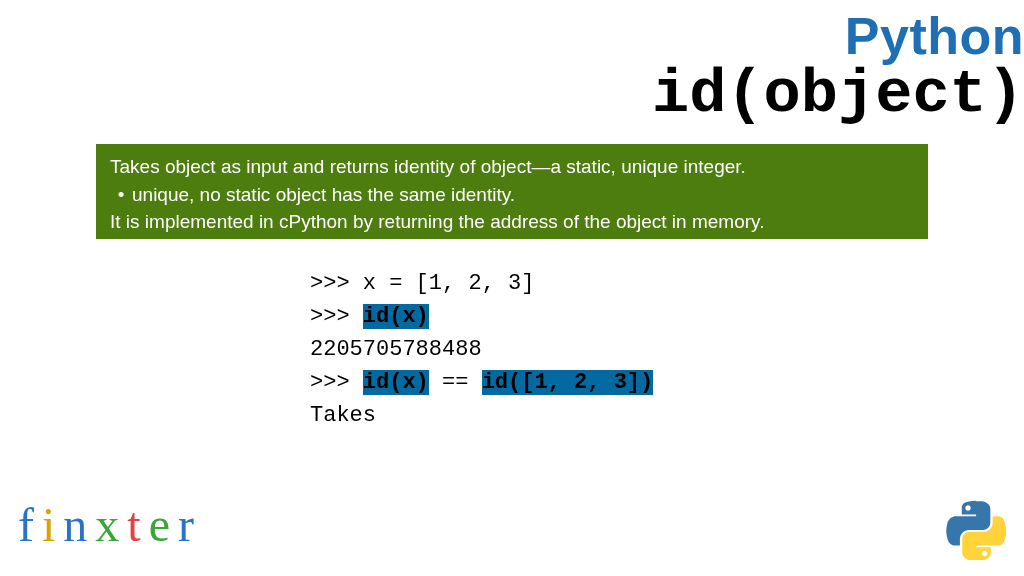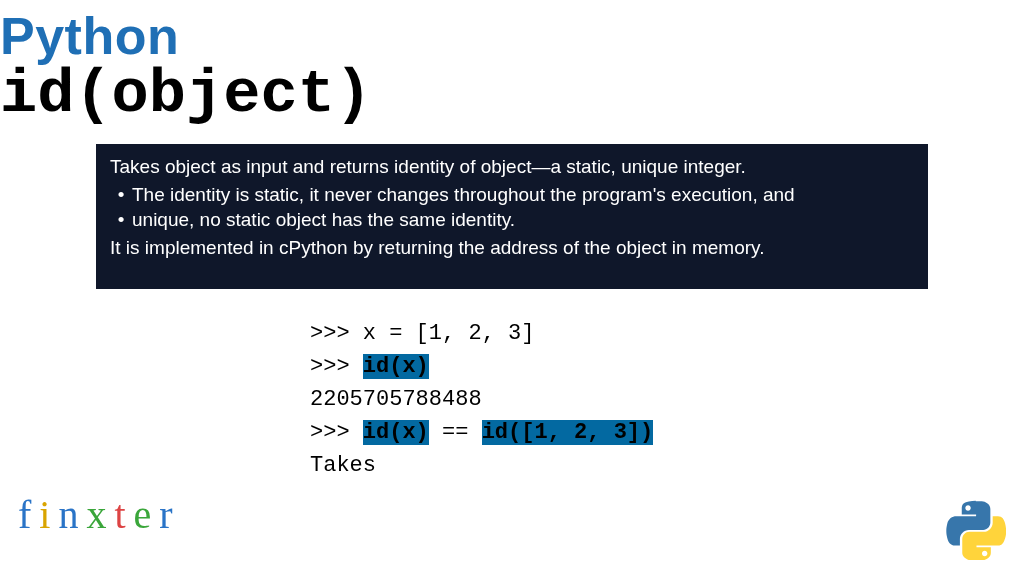--- a/index.html
+++ b/index.html
@@ -5,42 +5,42 @@
   * { margin: 0; padding: 0; box-sizing: border-box; }
   body {
     width: 1024px;
     height: 576px;
     background: #ffffff;
     position: relative;
     font-family: Arial, Helvetica, sans-serif;
     overflow: hidden;
   }
   .title-block {
-    text-align: left;
+    text-align: right;
     padding-top: 6px;
   }
   .title-python {
     font-size: 52px;
     font-weight: 800;
     color: #1f6fb5;
     letter-spacing: 0.5px;
   }
   .title-id {
     font-family: Liberation Mono, monospace;
     font-size: 62px;
     font-weight: 900;
     color: #000;
     line-height: 1;
     margin-top: -2px;
   }
   .desc-box {
-    background: #0f172a;
+    background: #4d7c0f;
     color: #ffffff;
     margin: 18px 96px 4px 96px;
-    padding: 10px 14px 28px 14px;
+    padding: 10px 14px 4px 14px;
     font-size: 19px;
     line-height: 1.35;
   }
   .desc-box ul {
     list-style: none;
     margin: 2px 0 2px 0;
   }
   .desc-box ul li::before {
     content: "•";
     display: inline-block;
@@ -56,23 +56,23 @@
     white-space: pre;
   }
   .hl {
     background: #0369a1;
     font-weight: 700;
   }
   .bold { font-weight: 700; }
   .finxter-logo {
     position: absolute;
     left: 18px;
-    bottom: 38px;
+    bottom: 24px;
     font-family: Georgia, "Times New Roman", serif;
-    font-size: 40px;
+    font-size: 48px;
     letter-spacing: 8px;
     font-weight: 400;
   }
   .fx-f { color: #2a74c7; }
   .fx-i { color: #d9a400; }
   .fx-n { color: #2a74c7; }
   .fx-x { color: #3aa63a; }
   .fx-t { color: #d44; }
   .fx-e { color: #3aa63a; }
   .fx-r { color: #2a74c7; }
@@ -88,21 +88,20 @@
 <body>
 
 <div class="title-block">
   <div class="title-python">Python</div>
   <div class="title-id">id(object)</div>
 </div>
 
 <div class="desc-box">
   <div>Takes object as input and returns identity of object—a static, unique integer.</div>
   <ul>
-    <li>The identity is static, it never changes throughout the program's execution, and</li>
     <li>unique, no static object has the same identity.</li>
   </ul>
   <div>It is implemented in cPython by returning the address of the object in memory.</div>
 </div>
 
 <div class="code-block"><span><span>&gt;&gt;&gt; </span><span>x = [1, 2, 3]</span></span>
 <span><span>&gt;&gt;&gt; </span><span class="hl bold">id</span><span class="hl">(x)</span></span>
 <span>2205705788488</span>
 <span><span>&gt;&gt;&gt; </span><span class="hl bold">id</span><span class="hl">(x)</span><span> == </span><span class="hl bold">id</span><span class="hl">([1, 2, 3])</span></span>
 <span>Takes</span></div>

